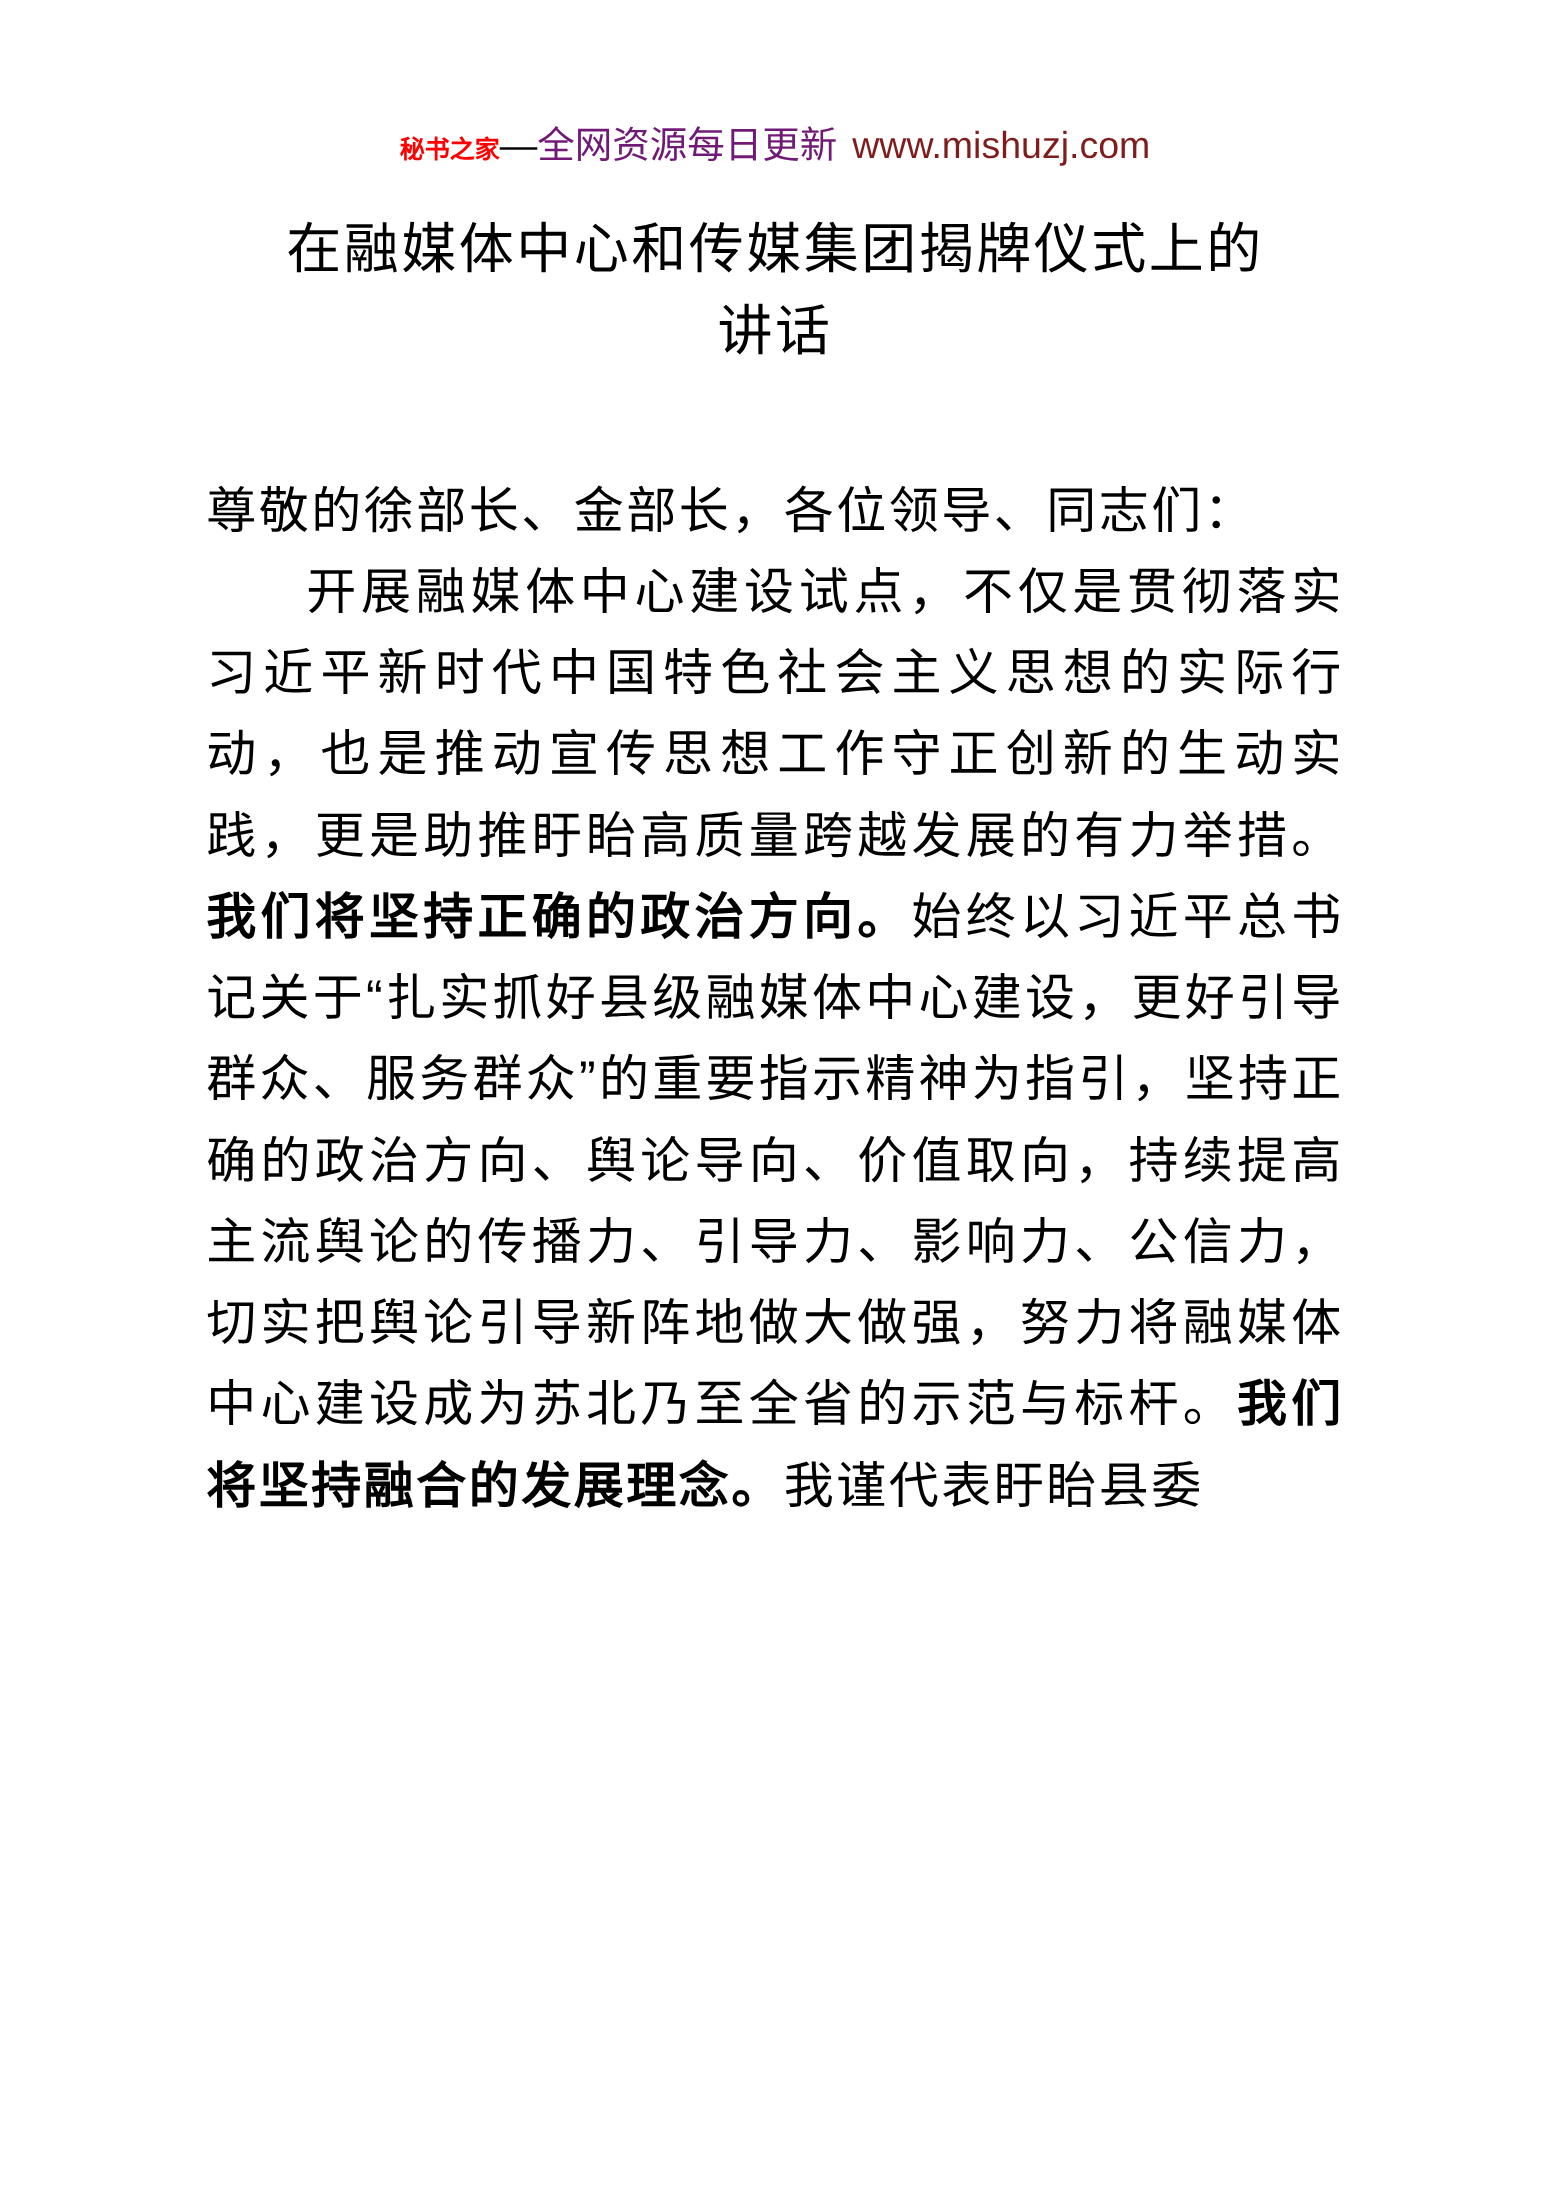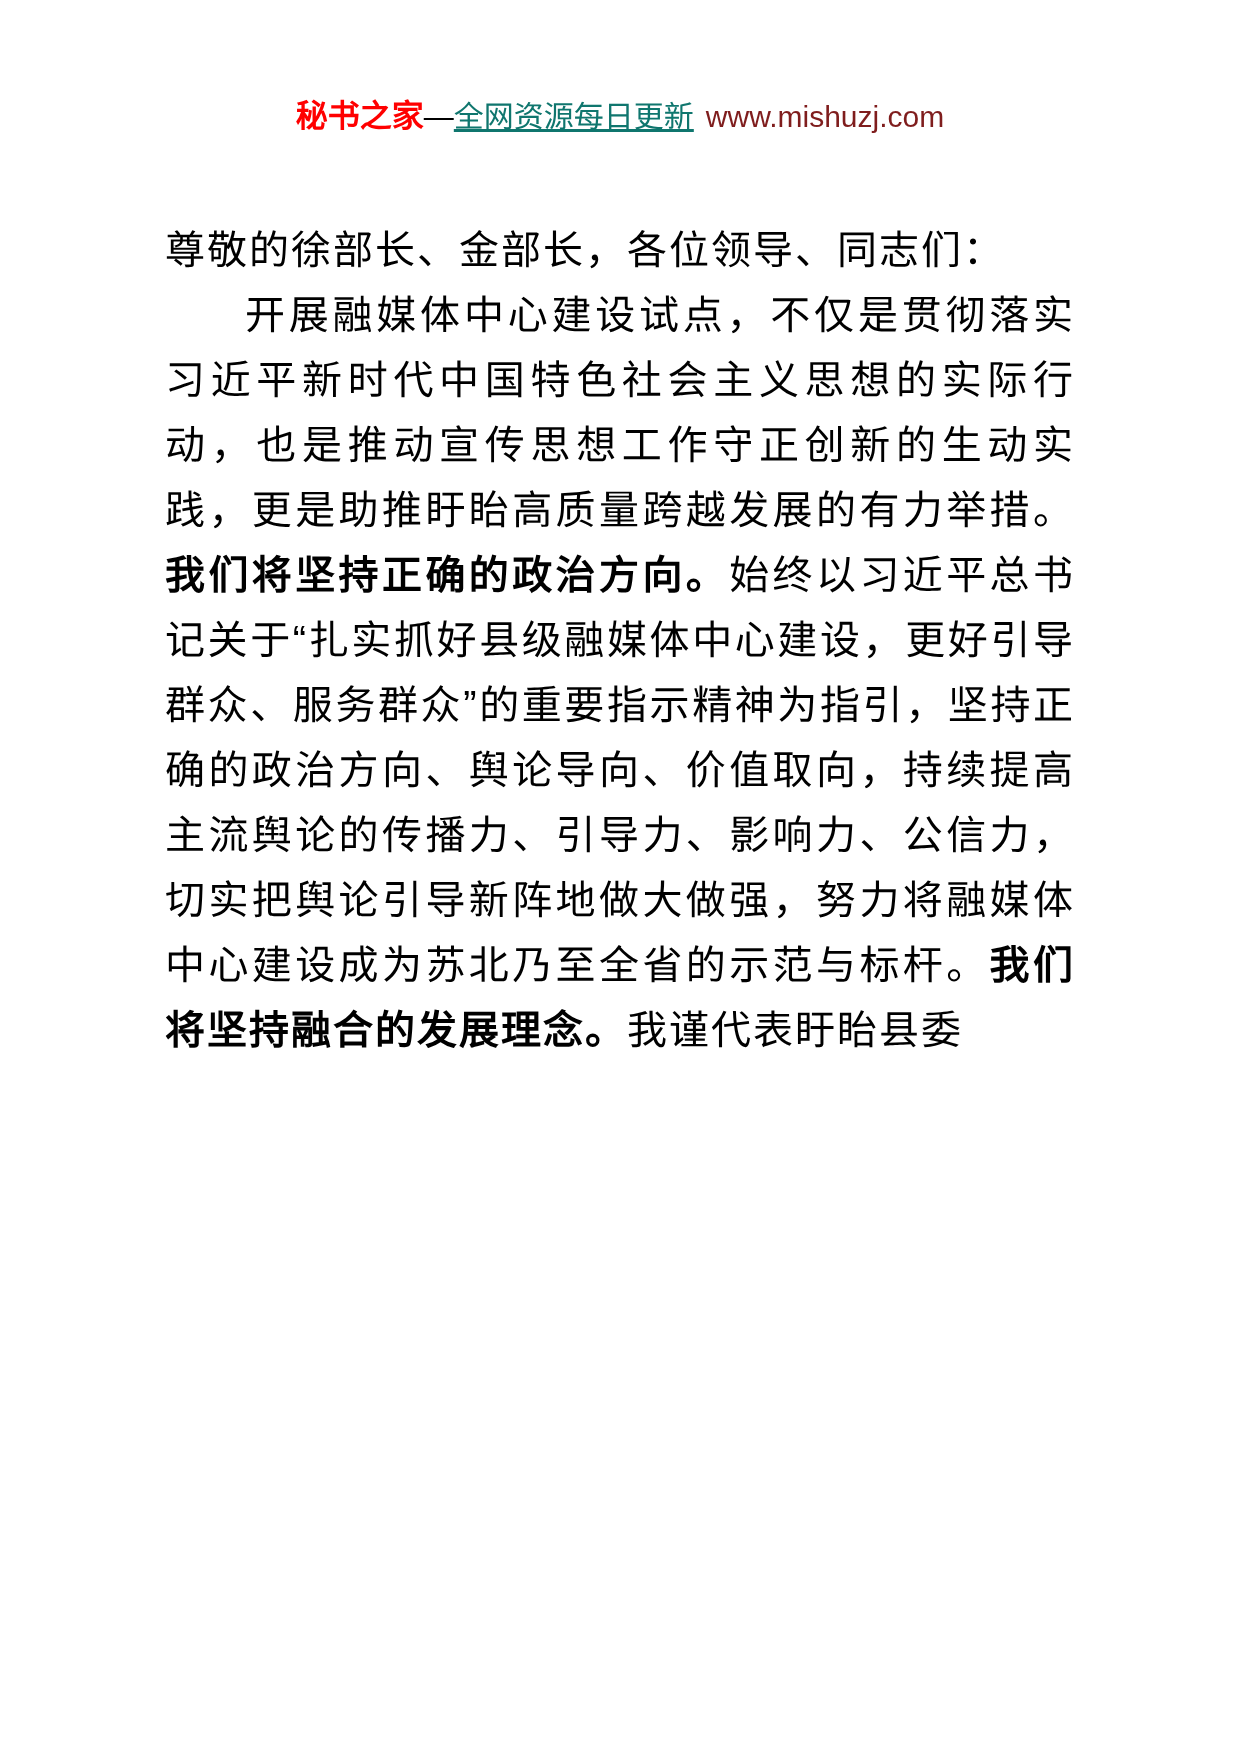--- a/index.html
+++ b/index.html
@@ -19,22 +19,21 @@
   }
   .site-header {
     padding-top: 96px;
     text-align: center;
     font-size: 30px;
     line-height: 42px;
     white-space: nowrap;
   }
   .site-header .brand {
     font-weight: bold;
-    font-size: 32px;
-    font-family: Liberation Mono, monospace;
+    font-size: 20px;
   }
   .site-header .sep,
   .site-header .tagline {
     font-weight: normal;
   }
   .site-header .url {
     text-decoration: none;
     margin-left: 12px;
     cursor: pointer;
   }
@@ -65,23 +64,24 @@
   .doc-body .bold {
     font-weight: bold;
   }
 </style>
 </head>
 <body>
 
 <div class="page">
 
   <div class="site-header">
-    <span class="brand" style="color: rgb(255, 0, 0);">秘书之家</span><span class="sep" style="color: rgb(0, 0, 0);">—</span><span class="tagline" style="color: #0f766e; text-decoration: underline;">全网资源每日更新</span><a class="url" style="color: #7f1d1d;">www.mishuzj.com</a>
+    <span class="brand" style="color: rgb(255, 0, 0);">秘书之家</span><span class="sep" style="color: rgb(0, 0, 0);">—</span><span class="tagline" style="color: #701a75;">全网资源每日更新</span><a class="url" style="color: #7f1d1d;">www.mishuzj.com</a>
   </div>
 
+  <h1 class="doc-title">在融媒体中心和传媒集团揭牌仪式上的讲话</h1>
 
   <div class="doc-body">
     <p class="salutation">尊敬的徐部长、金部长，各位领导、同志们：</p>
     <div id="paragraphs">
         <p class="indent"><span class="">开展融媒体中心建设试点，不仅是贯彻落实习近平新时代中国特色社会主义思想的实际行动，也是推动宣传思想工作守正创新的生动实践，更是助推盱眙高质量跨越发展的有力举措。</span><span class="bold">我们将坚持正确的政治方向。</span><span class="">始终以习近平总书记关于“扎实抓好县级融媒体中心建设，更好引导群众、服务群众”的重要指示精神为指引，坚持正确的政治方向、舆论导向、价值取向，持续提高主流舆论的传播力、引导力、影响力、公信力，切实把舆论引导新阵地做大做强，努力将融媒体中心建设成为苏北乃至全省的示范与标杆。</span><span class="bold">我们将坚持融合的发展理念。</span><span class="">我谨代表盱眙县委</span></p>
       </div>
   </div>
 
 </div>
 

